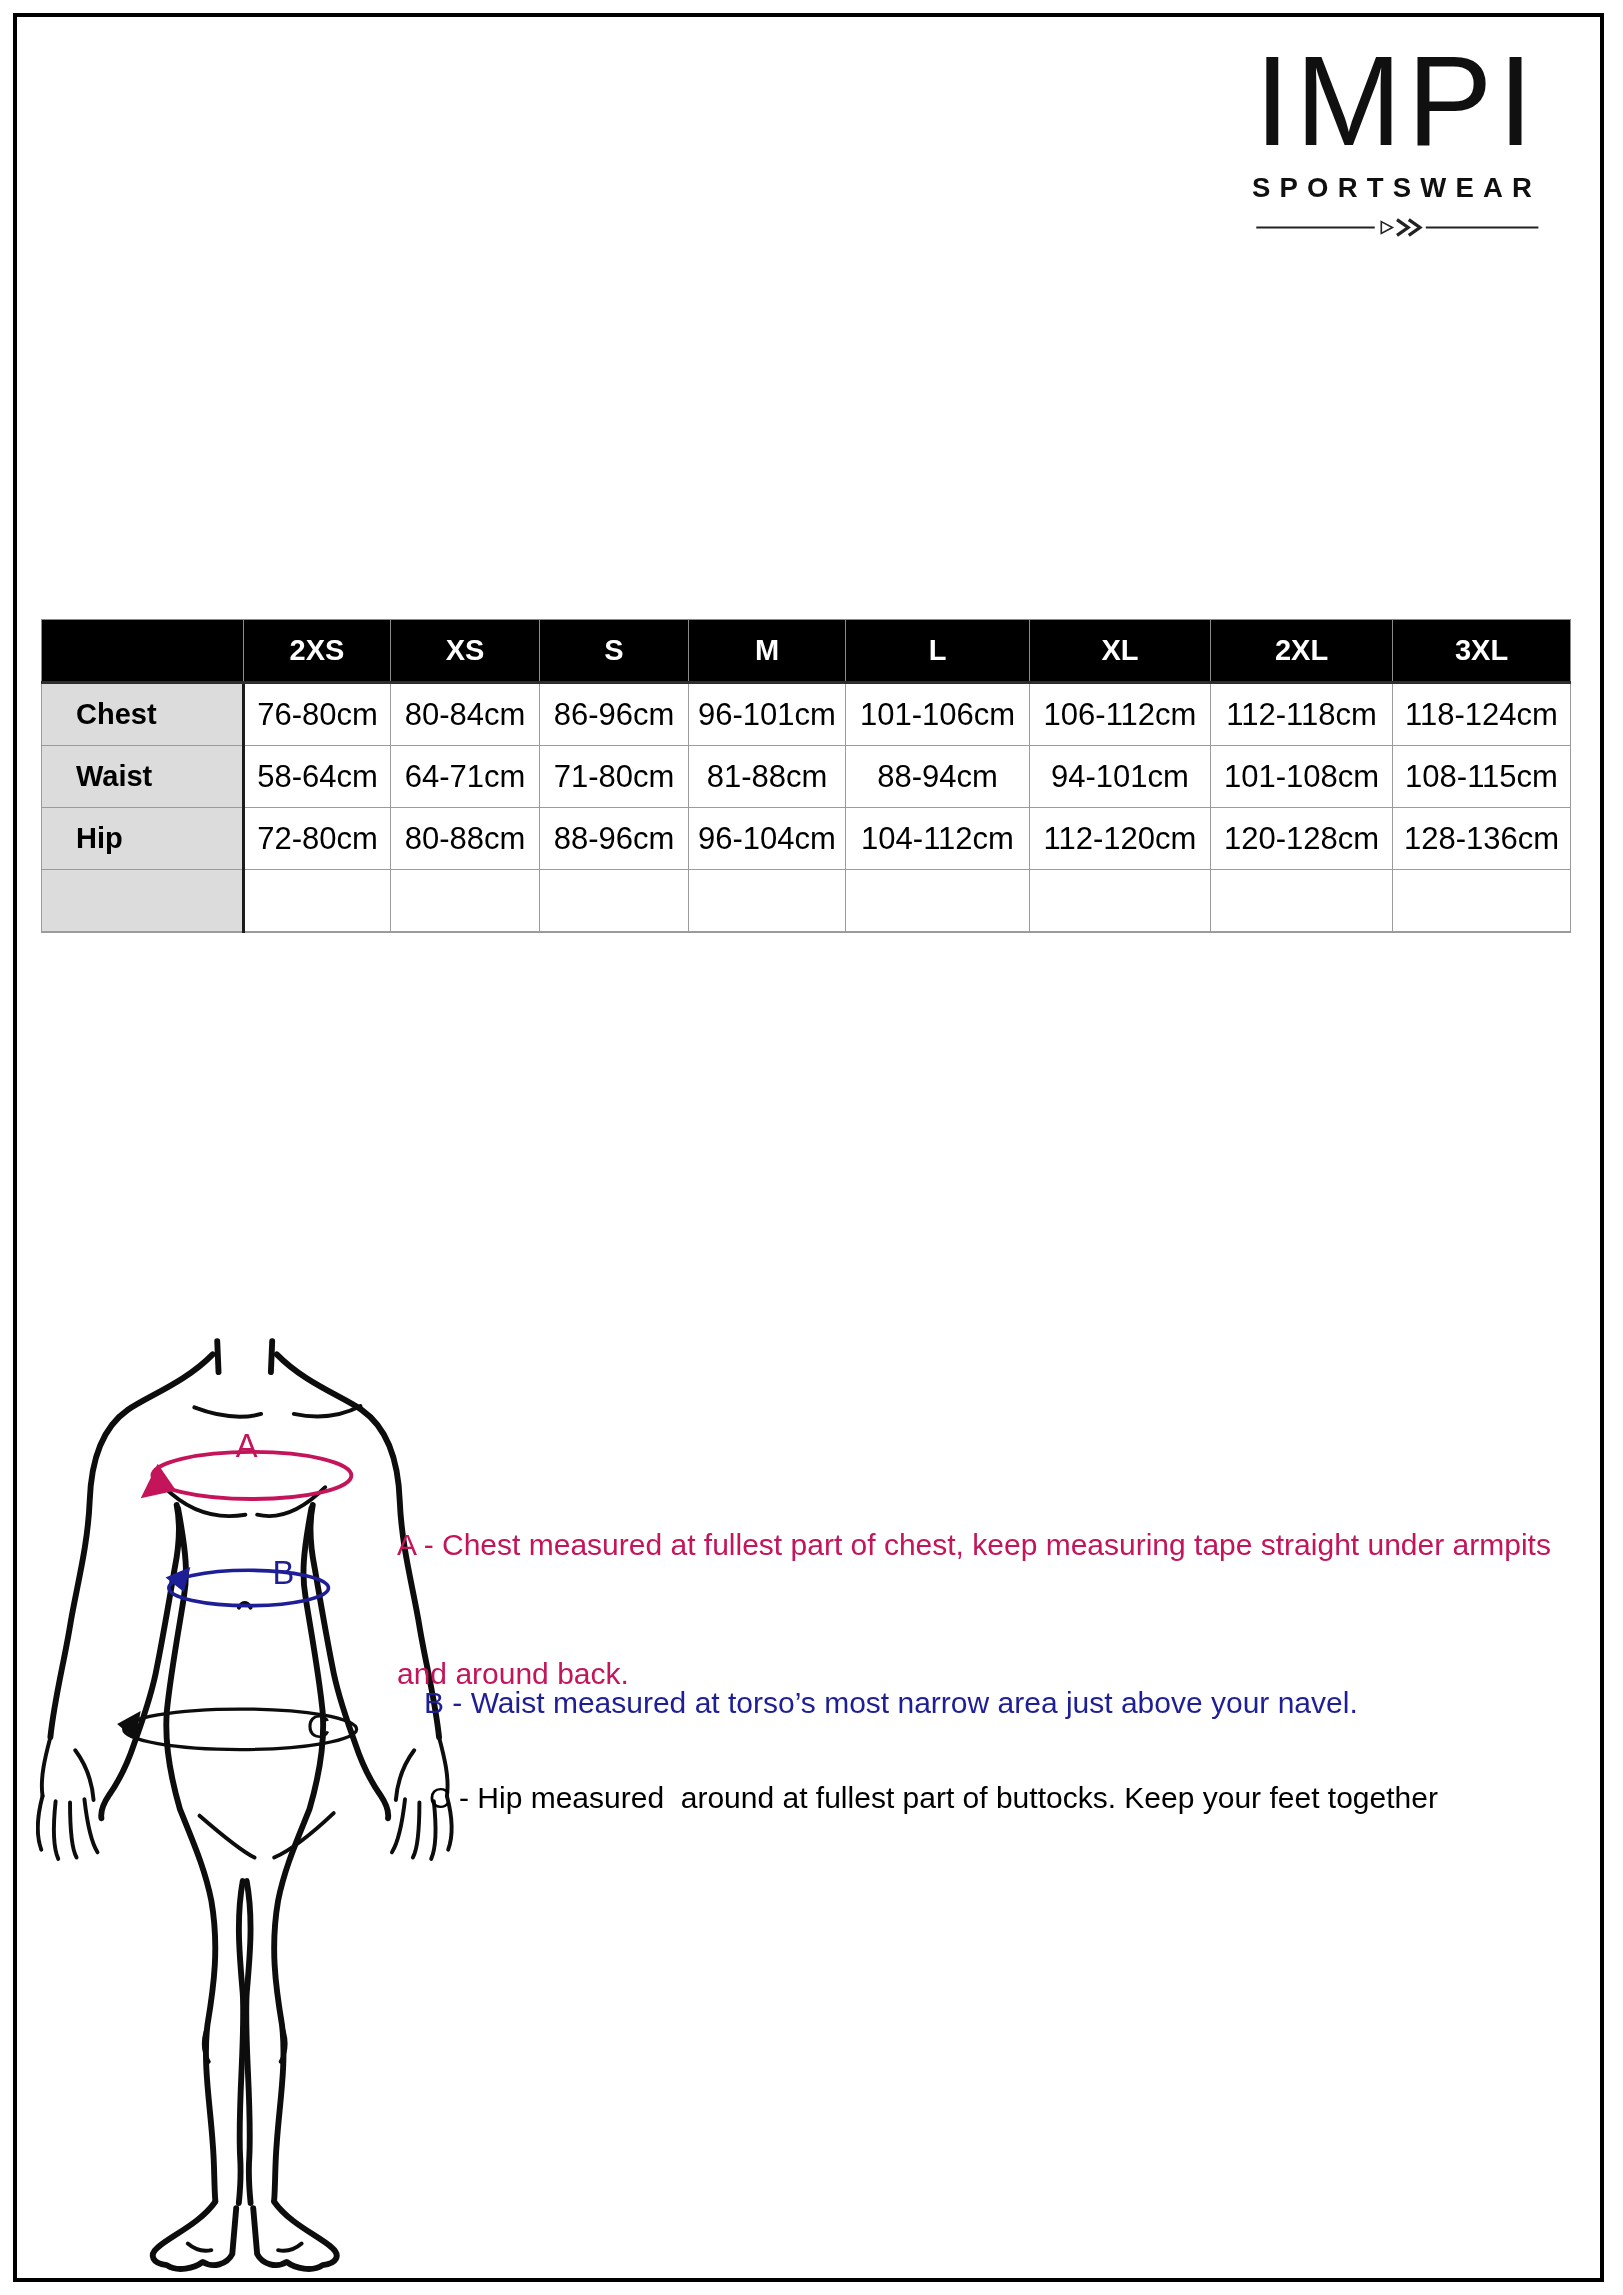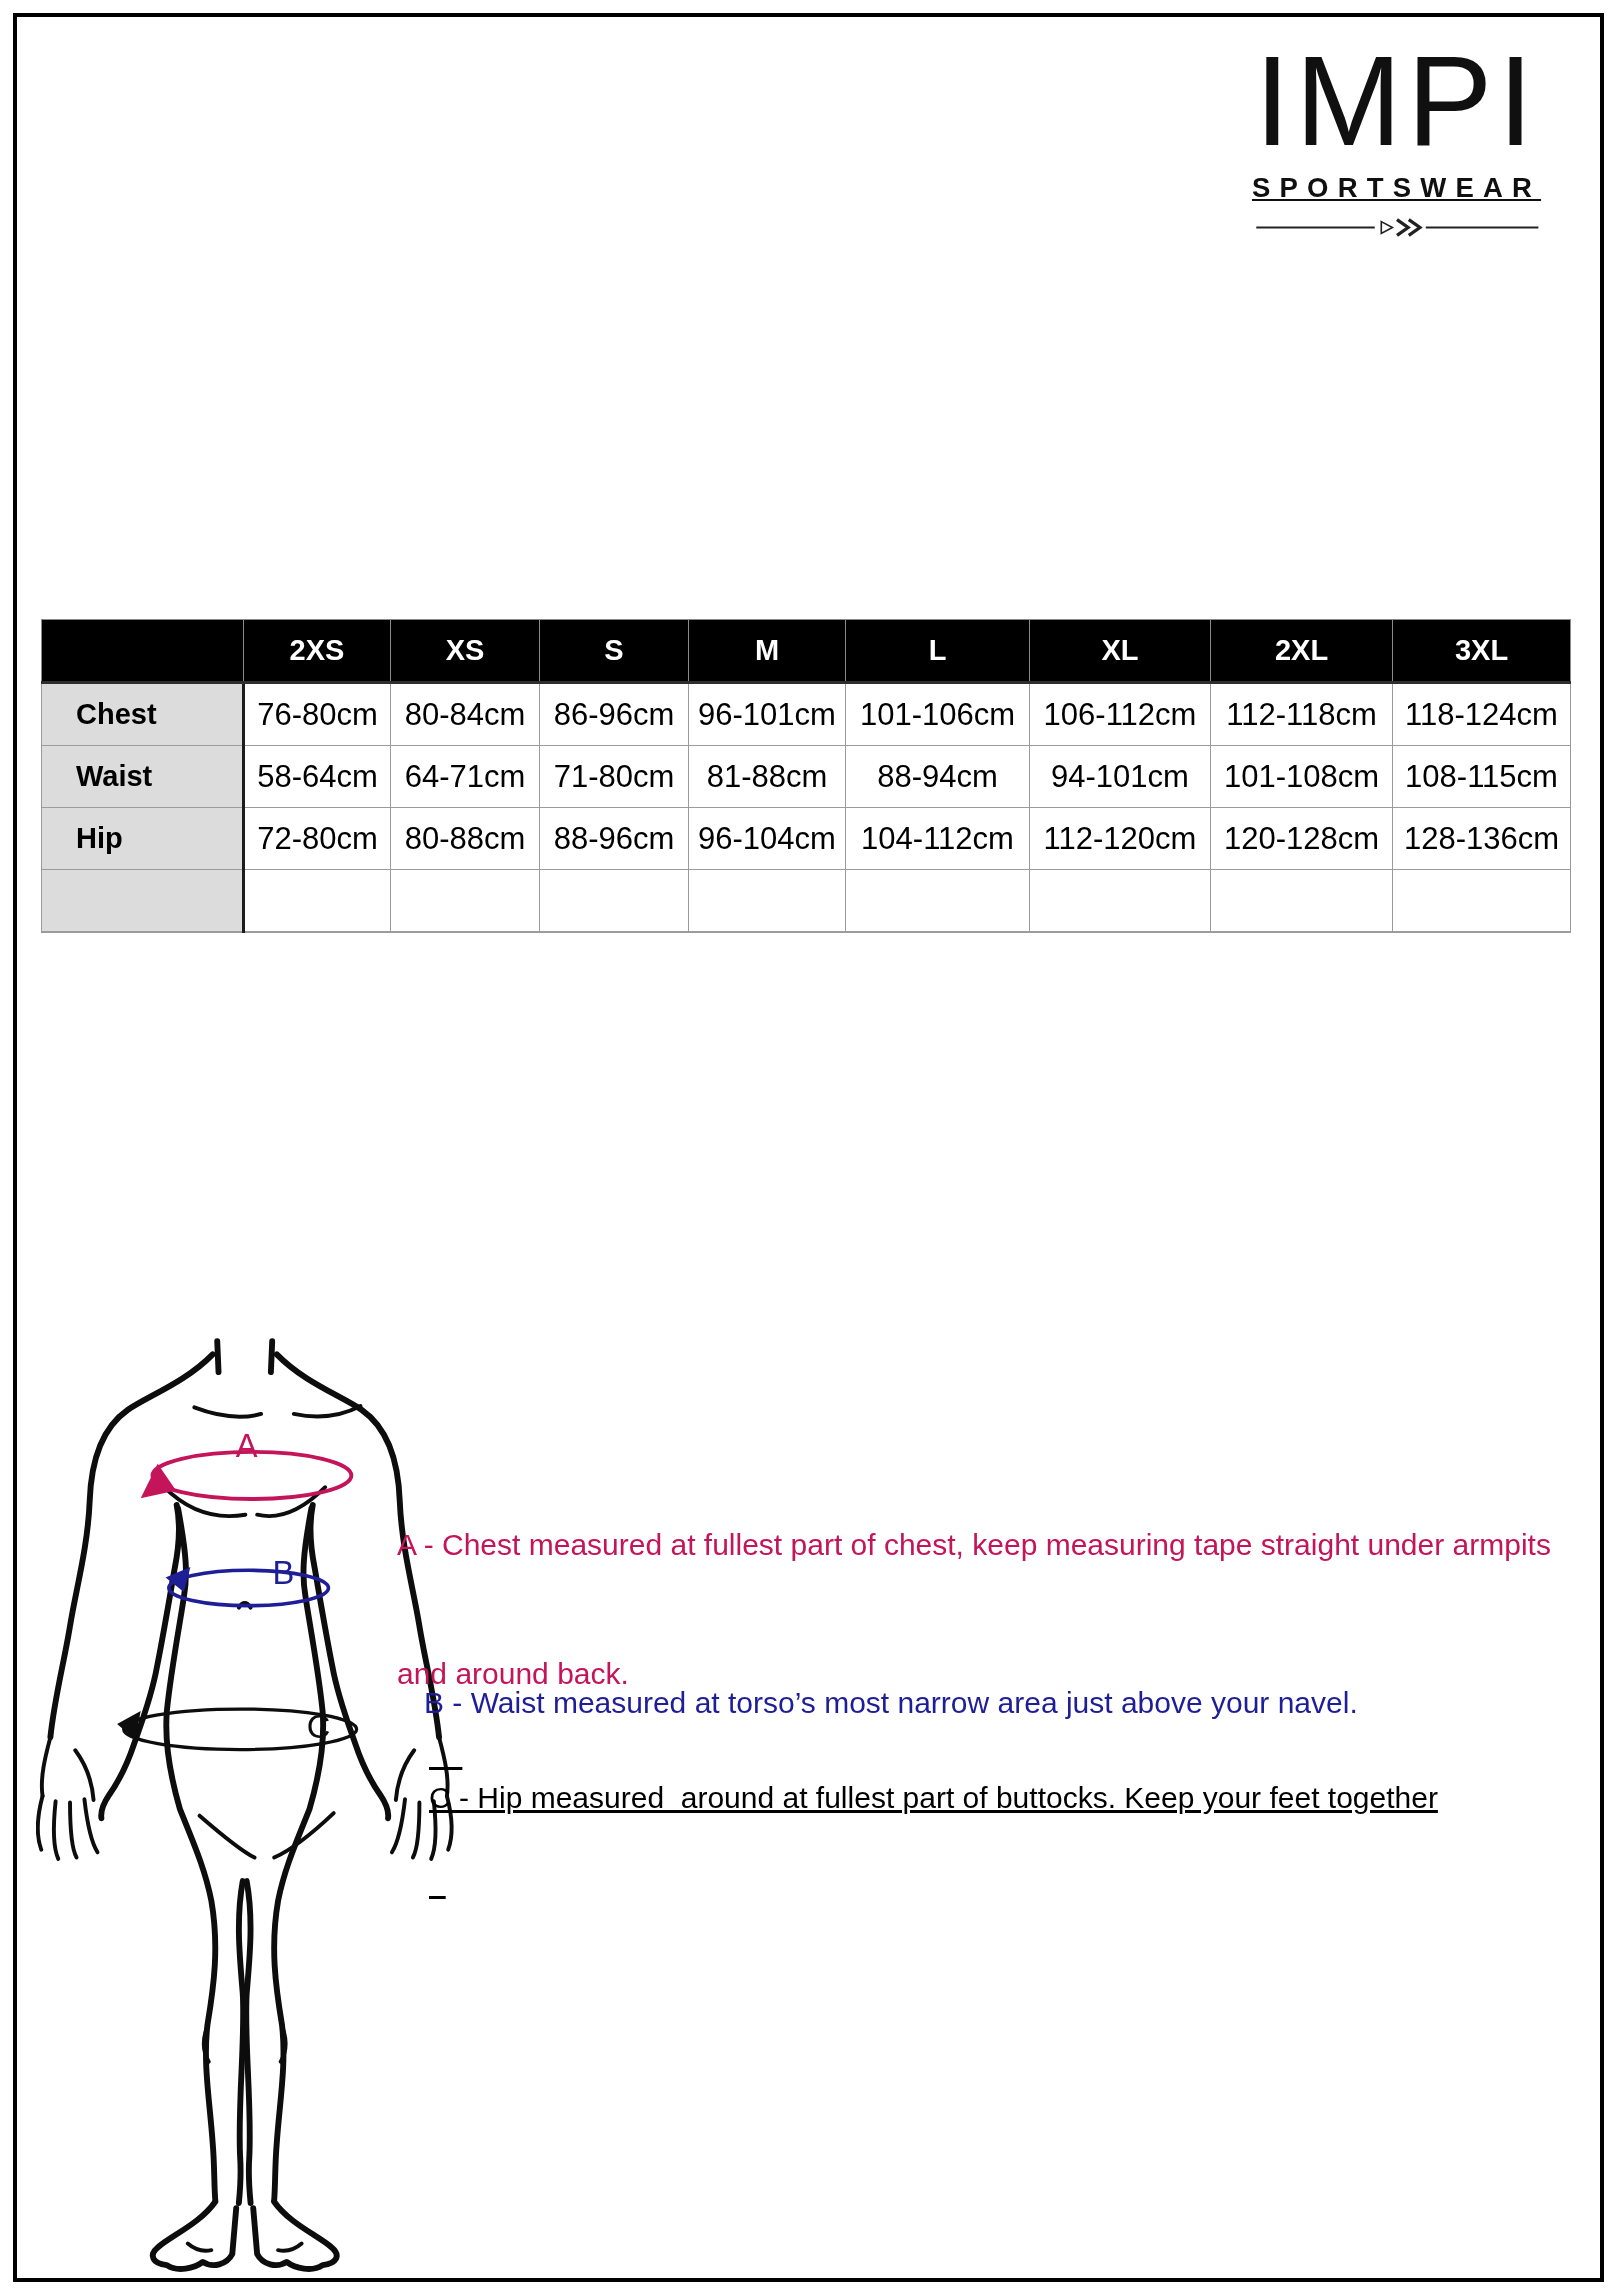--- a/index.html
+++ b/index.html
@@ -4,40 +4,40 @@
 <style>
   html,body{margin:0;padding:0;background:#fff;}
   .page{position:relative;width:1617px;height:2295px;background:#ffffff;
         font-family:"Liberation Sans", sans-serif;overflow:hidden;}
   .frame{position:absolute;left:13px;top:13px;right:13px;bottom:13px;
          border:4.6px solid #000;pointer-events:none;}
 
   
   .logo{position:absolute;left:1242px;top:37px;width:309px;text-align:center;color:#101010;}
   .logo-name{font-size:128px;line-height:1.0;font-weight:200;letter-spacing:5.2px;}
-  .logo-sub{font-size:27.5px;font-weight:600;letter-spacing:9.2px;margin-top:6.5px;text-decoration:underline;}
+  .logo-sub{font-size:27.5px;font-weight:600;letter-spacing:9.2px;margin-top:6.5px;}
   .logo-rule{display:block;margin:9.2px auto 0 auto;width:288px;height:29px;}
 
   
   .size-table{position:absolute;left:41px;top:619px;border-collapse:collapse;table-layout:fixed;}
   .size-table td{height:61px;border:1.3px solid #9b9b9b;font-size:31px;color:#000;
                  text-align:center;vertical-align:middle;padding:0;overflow:hidden;}
   .hdr-row td{background:#000;color:#fff;font-weight:bold;font-size:29px;border-color:#8a8a8a;}
   .hdr-row2 td{border-bottom:3.3px solid #2e2e2e;}
   td.left-cell{text-align:left;padding-left:19.6px;}
   td.row-label{background:#dcdcdc;text-align:left;padding-left:34px;font-weight:bold;
                font-size:29px;border-right:3.3px solid #1c1c1c;}
   .size-table tr:last-child td{border-bottom:2px solid #9b9b9b;}
 
   
   .note{position:absolute;font-size:30px;line-height:43px;white-space:pre-wrap;}
   .note .ln{display:block;}
   .note-a{left:397px;top:1437px;color:#C4145A;}
   .note-b{left:424px;top:1595px;color:#1E1E96;}
-  .note-c{left:429px;top:1690px;color:#000000;text-decoration:underline;}
+  .note-c{left:429px;top:1690px;color:#000000;}
   .note-c .ln2{padding-left:48px;}
 
   
   .figure{position:absolute;left:36px;top:1292px;width:458px;height:995px;}
   .outline{fill:none;stroke:#0d0d0d;stroke-width:9;stroke-linecap:round;stroke-linejoin:round;}
   .outline-thin{fill:none;stroke:#0d0d0d;stroke-width:6;stroke-linecap:round;stroke-linejoin:round;}
   .fig-label{font-family:"Liberation Sans",sans-serif;font-size:50px;}
 </style>
 </head>
 <body>

